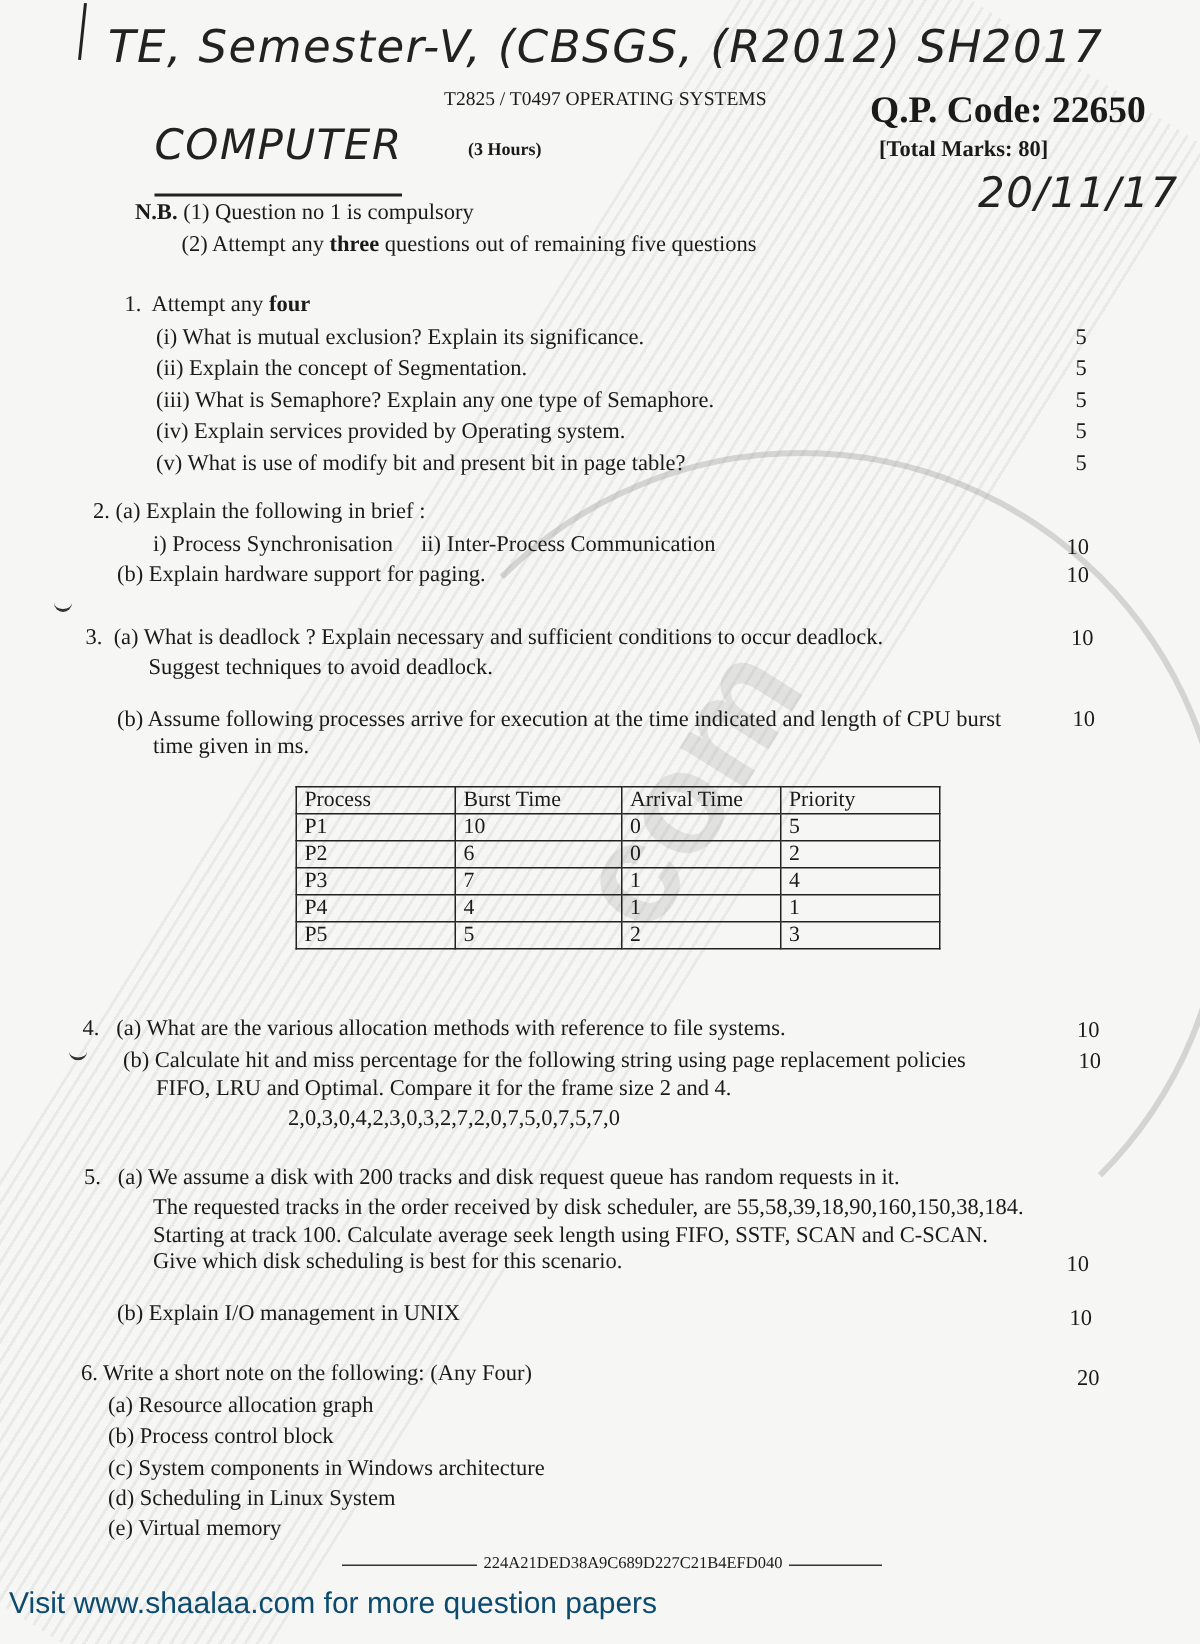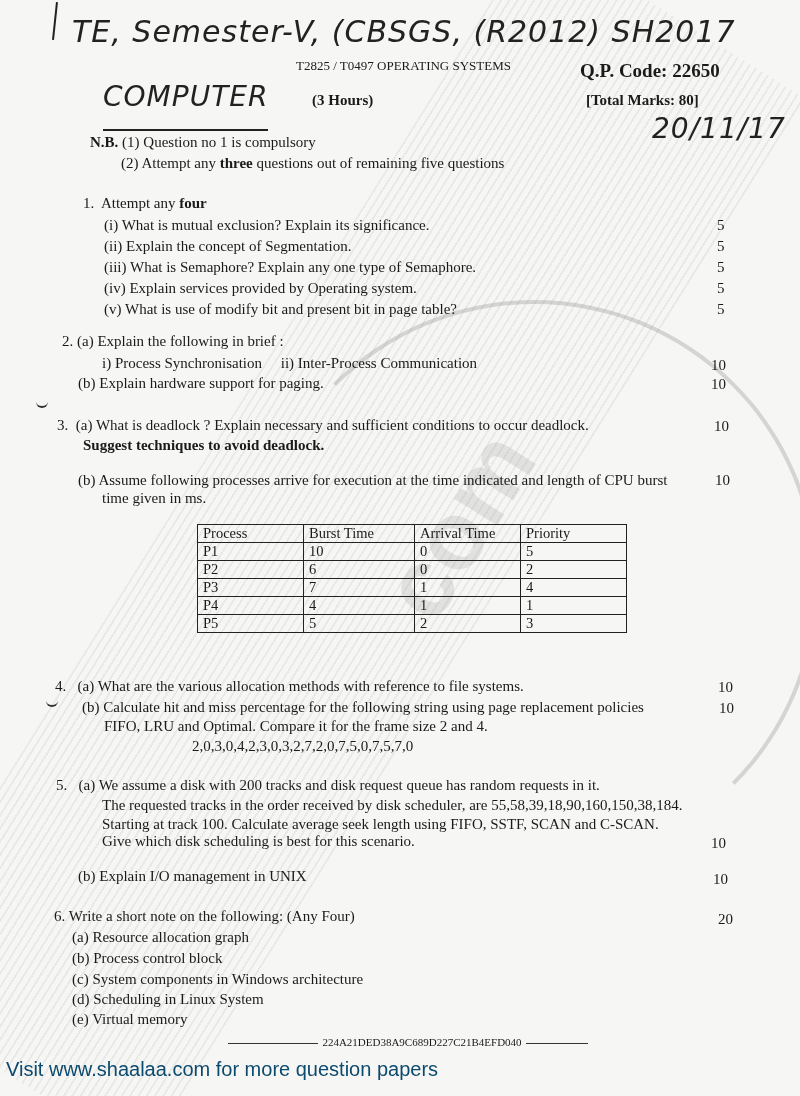--- a/index.html
+++ b/index.html
@@ -64,22 +64,22 @@
   <div class="watermark-band"></div>
   <div class="watermark-circle"></div>
   <div class="watermark-text">com</div>
 
   <div class="mark-line"></div>
   <div class="hand" style="left:72px; top:14px; font-size:30px;">TE, Semester-V, (CBSGS, (R2012) SH2017</div>
   <div class="hand" style="left:103px; top:80px; font-size:28px; border-bottom:2px solid #222; padding-bottom:16px;">COMPUTER</div>
   <div class="hand" style="left:617px; top:112px; font-size:28px;margin-left:35px;">20/11/17</div>
 
   <div class="abs" style="left:296px; top:58px; font-size:13px;">T2825 / T0497   OPERATING SYSTEMS</div>
-  <div class="abs" style="left:580px; top:60px; font-size:19px; font-weight:bold;">Q.P. Code: 22650</div>
-  <div class="abs" style="left:312px; top:92px; font-size:15px; font-weight:bold;">(3 Hours)</div>
+  <div class="abs" style="left:580px; top:60px; font-size:25px; font-weight:bold;">Q.P. Code: 22650</div>
+  <div class="abs" style="left:312px; top:92px; font-size:12px; font-weight:bold;">(3 Hours)</div>
   <div class="abs" style="left:586px; top:92px; font-size:15px; font-weight:bold;">[Total Marks: 80]</div>
 
   <div class="abs t" style="left:90px; top:134px;">
     <b>N.B.</b>
     <span>(1) Question no 1 is compulsory</span>
   </div>
   <div class="abs t" style="left:121px; top:155px;">
     <span>(2) Attempt any </span><b>three</b><span> questions out of remaining five questions</span>
   </div>
 
@@ -99,21 +99,21 @@
   <div class="marks" style="left:717px; top:301px;">5</div>
 
   <div class="abs t" style="left:62px; top:333px;">2. (a) Explain the following in brief :</div>
   <div class="abs t" style="left:102px; top:355px; white-space:pre;">i) Process Synchronisation     ii) Inter-Process Communication</div>
   <div class="marks" style="left:711px; top:357px;">10</div>
   <div class="abs t" style="left:78px; top:375px;">(b) Explain hardware support for paging.</div>
   <div class="marks" style="left:711px; top:376px;">10</div>
   <div class="hole" style="left:36px; top:398px;"></div>
 
   <div class="abs t" style="left:57px; top:417px; white-space:pre;">3.  (a) What is deadlock ? Explain necessary and sufficient conditions to occur deadlock.</div>
-  <div class="abs t" style="left:83px; top:437px;font-weight:bold;">Suggest techniques to avoid deadlock.</div>
+  <div class="abs t" style="left:99px; top:437px;">Suggest techniques to avoid deadlock.</div>
   <div class="marks" style="left:714px; top:418px;">10</div>
   <div class="abs t" style="left:78px; top:472px;">(b) Assume following processes arrive for execution at the time indicated and length of CPU burst</div>
   <div class="abs t" style="left:102px; top:490px;">time given in ms.</div>
   <div class="marks" style="left:715px; top:472px;">10</div>
 
   <table class="proc">
     <thead>
       <tr>
         <th>Process</th>
         <th>Burst Time</th>

